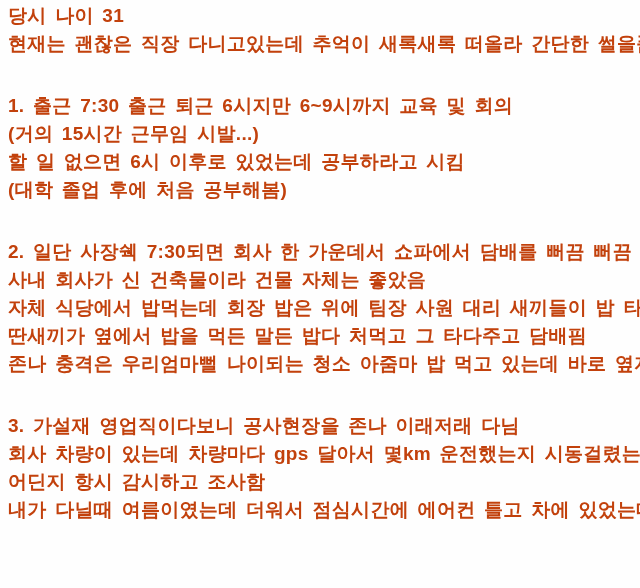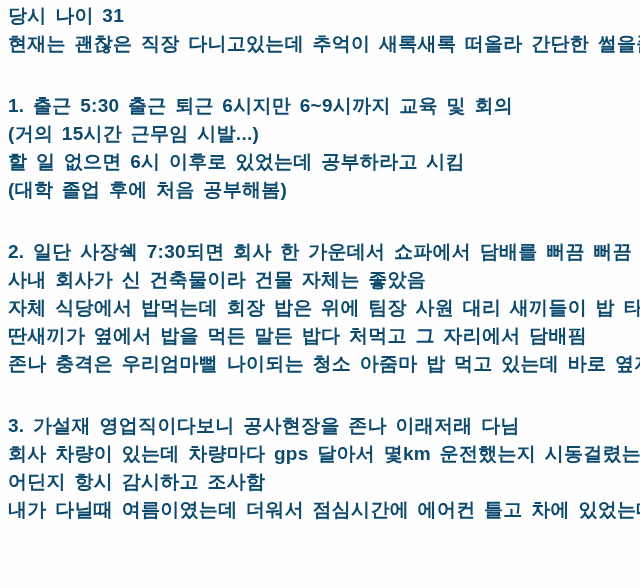--- a/index.html
+++ b/index.html
@@ -10,21 +10,21 @@
     width: 640px;
     height: 588px;
     background: #fefefe;
     overflow: hidden;
   }
   .doc {
     box-sizing: border-box;
     width: 640px;
     height: 588px;
     padding: 2px 6px 0 8px;
-    color: #0c4a6e;
+    color: #c2410c;
     font-family: "Liberation Sans", "DejaVu Sans", sans-serif;
     font-weight: bold;
     font-size: 19px;
     letter-spacing: 0.3px;
     word-spacing: 3px;
   }
   .para {
     margin: 0 0 34px 0;
   }
   .para:last-child {
@@ -39,31 +39,31 @@
 <body style="background: rgb(254, 254, 254);">
 
 <div class="doc">
 
   <div class="para">
     <div class="line">당시 나이 31</div>
     <div class="line">현재는 괜찮은 직장 다니고있는데 추억이 새록새록 떠올라 간단한 썰을품</div>
   </div>
 
   <div class="para">
-    <div class="line">1. 출근 5:30 출근 퇴근 6시지만 6~9시까지 교육 및 회의</div>
+    <div class="line">1. 출근 7:30 출근 퇴근 6시지만 6~9시까지 교육 및 회의</div>
     <div class="line">(거의 15시간 근무임 시발...)</div>
     <div class="line">할 일 없으면 6시 이후로 있었는데 공부하라고 시킴</div>
     <div class="line">(대학 졸업 후에 처음 공부해봄)</div>
   </div>
 
   <div class="para">
     <div class="line">2. 일단 사장쉑 7:30되면 회사 한 가운데서 쇼파에서 담배를 뻐끔 뻐끔 핌</div>
     <div class="line">사내 회사가 신 건축물이라 건물 자체는 좋았음</div>
     <div class="line">자체 식당에서 밥먹는데 회장 밥은 위에 팀장 사원 대리 새끼들이 밥 타다주고</div>
-    <div class="line">딴새끼가 옆에서 밥을 먹든 말든 밥다 처먹고 그 자리에서 담배핌</div>
+    <div class="line">딴새끼가 옆에서 밥을 먹든 말든 밥다 처먹고 그 타다주고 담배핌</div>
     <div class="line">존나 충격은 우리엄마뻘 나이되는 청소 아줌마 밥 먹고 있는데 바로 옆자리에서</div>
   </div>
 
   <div class="para">
     <div class="line">3. 가설재 영업직이다보니 공사현장을 존나 이래저래 다님</div>
     <div class="line">회사 차량이 있는데 차량마다 gps 달아서 몇km 운전했는지 시동걸렸는지</div>
     <div class="line">어딘지 항시 감시하고 조사함</div>
     <div class="line">내가 다닐때 여름이였는데 더워서 점심시간에 에어컨 틀고 차에 있었는데 왜</div>
   </div>
 

